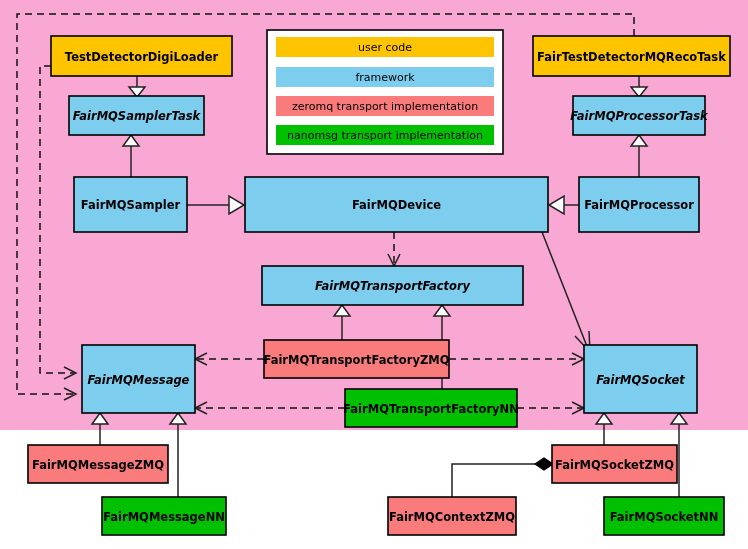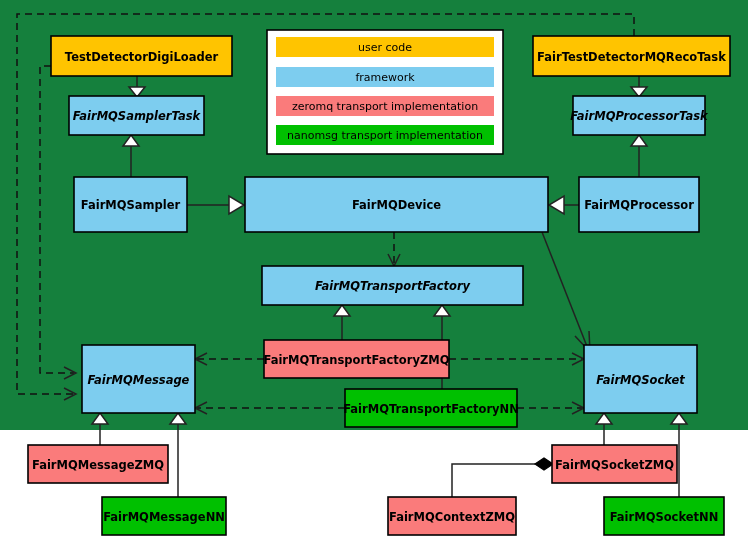--- a/index.html
+++ b/index.html
@@ -10,21 +10,21 @@
   body {
     width: 748px;
     height: 549px;
     overflow: hidden;
     font-family: "DejaVu Sans", "Liberation Sans", sans-serif;
   }
   #diagram-root {
     position: relative;
     width: 748px;
     height: 430px;
-    background: #15803d;
+    background: #f9a8d4;
   }
   svg#diagram-svg {
     position: absolute;
     left: 0;
     top: 0;
     width: 748px;
     height: 549px;
   }
   .node-rect {
     stroke: #000000;

